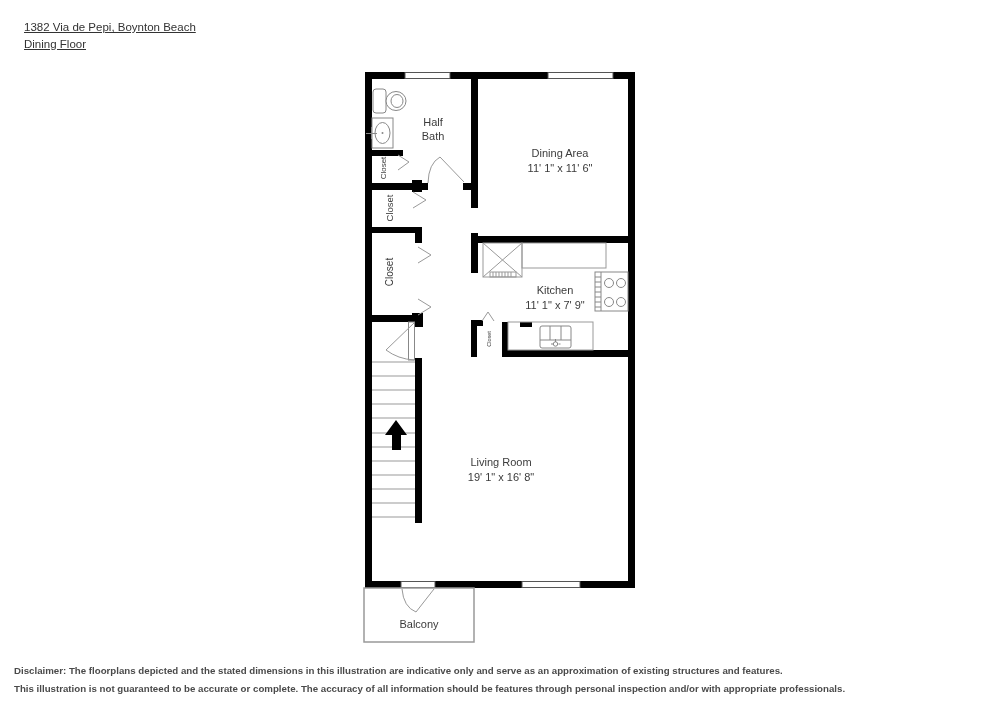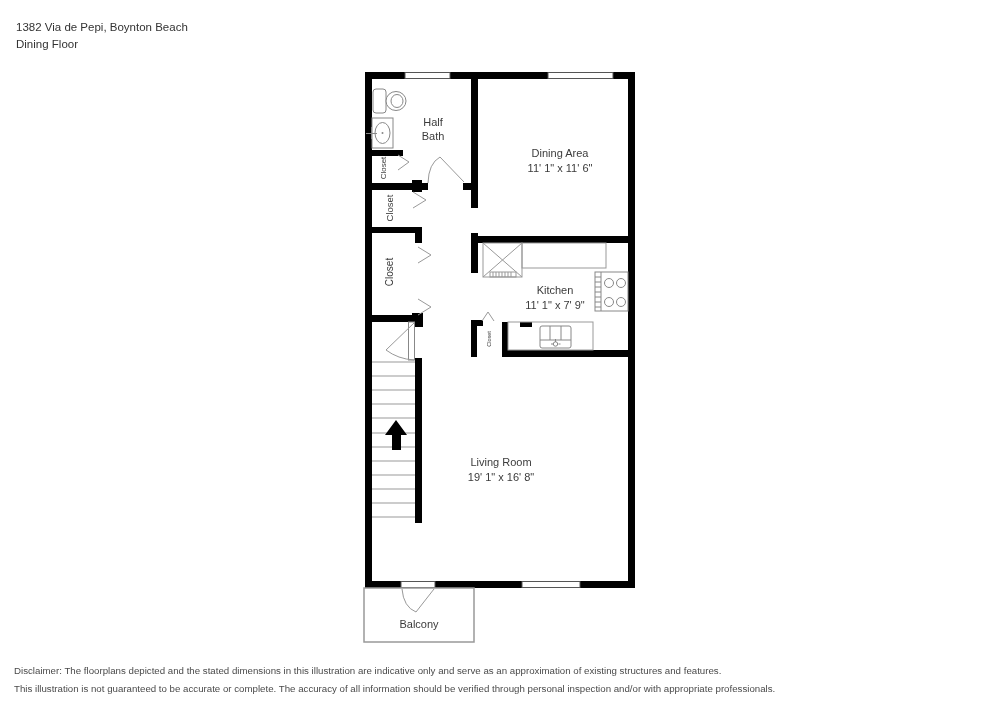--- a/index.html
+++ b/index.html
@@ -1,26 +1,26 @@
 <!DOCTYPE html>
 <html><head>
 <meta charset="utf-8">
 <style>
   html,body{margin:0;padding:0;}
   body{
     width:1000px;height:707px;position:relative;background:#ffffff;
     font-family:"Liberation Sans", sans-serif;overflow:hidden;
   }
   .header{
-    position:absolute;left:16px;top:19px;color:#333;
-    font-size:11.5px;line-height:17px;
+    position:absolute;left:24px;top:19px;color:#333;
+    font-size:11.5px;line-height:17px;text-decoration:underline;
   }
   .plan{position:absolute;left:0;top:0;}
   .disclaimer{
-    position:absolute;left:14px;top:662px;color:#4a4a4a;font-size:9.7px;line-height:18px;
+    position:absolute;left:14px;top:662px;color:#4a4a4a;font-size:9.7px;line-height:18px;font-weight:bold;
   }
   svg text{fill:#3b3b3b;font-family:"Liberation Sans", sans-serif;}
   .wall{fill:#000;stroke:none;}
   .win{fill:#fff;stroke:#555;stroke-width:1;}
   .fix{fill:#fff;stroke:#888;stroke-width:1;}
   .fixl{fill:none;stroke:#888;stroke-width:1;}
   .lite{fill:none;stroke:#999;stroke-width:1;}
 </style>
 </head>
 <body>
@@ -157,14 +157,14 @@
 
     <text font-size="8" text-anchor="middle" transform="rotate(-90 386 168)" x="386" y="168">Closet</text>
     <text font-size="9.5" text-anchor="middle" transform="rotate(-90 393 208)" x="393" y="208">Closet</text>
     <text font-size="10" text-anchor="middle" transform="rotate(-90 393 272)" x="393" y="272">Closet</text>
     <text font-size="5.5" text-anchor="middle" transform="rotate(-90 491 339)" x="491" y="339">Closet</text>
   </g>
 </svg>
 
 <div class="disclaimer">
   <div>Disclaimer: The floorplans depicted and the stated dimensions in this illustration are indicative only and serve as an approximation of existing structures and features.</div>
-  <div>This illustration is not guaranteed to be accurate or complete. The accuracy of all information should be verified through personal inspection and/or with appropriate professionals.</div>
+  <div>This illustration is not guaranteed to be accurate or complete. The accuracy of all information should be features through personal inspection and/or with appropriate professionals.</div>
 </div>
 
 </body></html>

